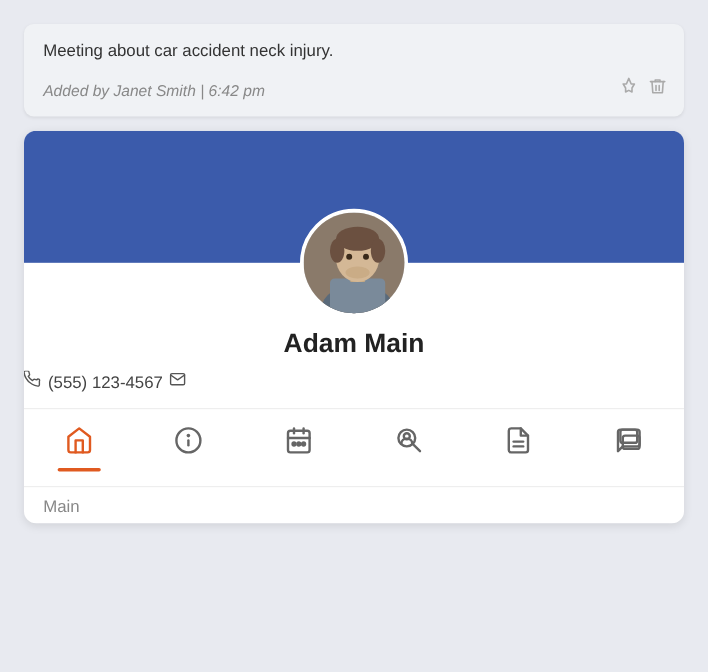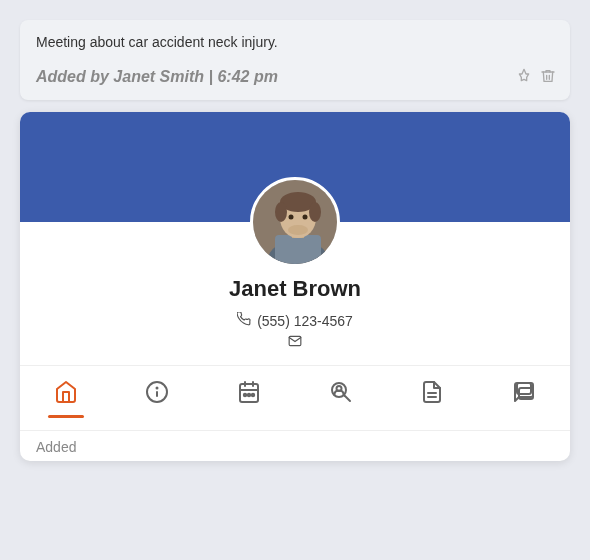--- a/index.html
+++ b/index.html
@@ -24,24 +24,23 @@
       max-width: 550px;
       position: relative;
       box-shadow: 0 1px 3px rgba(0,0,0,0.08);
     }
     .note-text {
       font-size: 14px;
       color: #333;
       margin-bottom: 18px;
     }
     .note-meta {
-      font-size: 16px;
+      font-size: 13px;
       color: #888;
       font-style: italic;
-      font-weight: bold;
     }
     .note-actions {
       position: absolute;
       right: 14px;
       bottom: 12px;
       display: flex;
       gap: 8px;
       align-items: center;
     }
     .note-action-icon {
@@ -83,21 +82,21 @@
       padding-bottom: 12px;
     }
     .profile-name {
       font-size: 22px;
       font-weight: 700;
       color: #222;
       margin-bottom: 10px;
     }
     .profile-contact {
       display: flex;
-      flex-direction: column;
+      flex-direction: row;
       align-items: center;
       gap: 5px;
       margin-bottom: 14px;
     }
     .contact-row {
       display: flex;
       align-items: center;
       gap: 6px;
       font-size: 14px;
       color: #444;
@@ -199,21 +198,21 @@
         <ellipse cx="62" cy="32" rx="6" ry="10" fill="#6b5040"></ellipse>
 
         <ellipse cx="38" cy="37" rx="2.5" ry="2.5" fill="#3a2a1a"></ellipse>
         <ellipse cx="52" cy="37" rx="2.5" ry="2.5" fill="#3a2a1a"></ellipse>
 
         <ellipse cx="45" cy="50" rx="10" ry="5" fill="#c0a075" opacity="0.5"></ellipse>
       </svg>
     </div>
   </div>
   <div class="profile-body">
-    <div class="profile-name">Janet Brown</div>
+    <div class="profile-name">Adam Main</div>
     <div class="profile-contact">
       <div class="contact-row">
         <span class="contact-icon">
           <svg width="14" height="14" viewBox="0 0 24 24" fill="none" stroke="#555" stroke-width="2" stroke-linecap="round" stroke-linejoin="round">
             <path d="M22 16.92v3a2 2 0 01-2.18 2 19.79 19.79 0 01-8.63-3.07A19.5 19.5 0 013.07 10.8 19.79 19.79 0 01.12 2.2 2 2 0 012.11 0h3a2 2 0 012 1.72 12.84 12.84 0 00.7 2.81 2 2 0 01-.45 2.11L6.09 7.91a16 16 0 006 6l1.27-1.27a2 2 0 012.11-.45 12.84 12.84 0 002.81.7A2 2 0 0122 14.92z"></path>
           </svg>
         </span>
         <span>(555) 123-4567</span>
       </div>
       <div class="contact-row">
@@ -290,14 +289,14 @@
             <path d="M9 3v2M9 11v2" stroke="none"></path>
 
             <rect x="5" y="3" width="14" height="11" rx="2" stroke="#666" fill="none"></rect>
             <rect x="7" y="8" width="14" height="11" rx="2" stroke="#666" fill="none"></rect>
           </svg>
         </span>
       </div>
     </div>
   </div>
 
-  <div class="profile-tab-label">Added</div>
+  <div class="profile-tab-label">Main</div>
 </div>
 
 </body></html>

